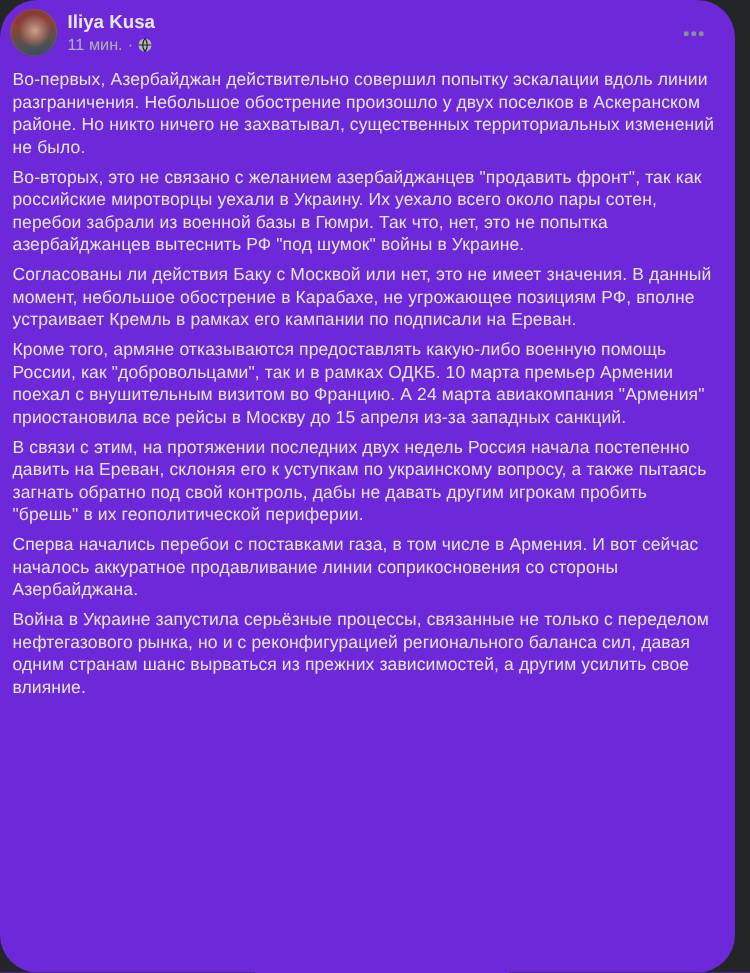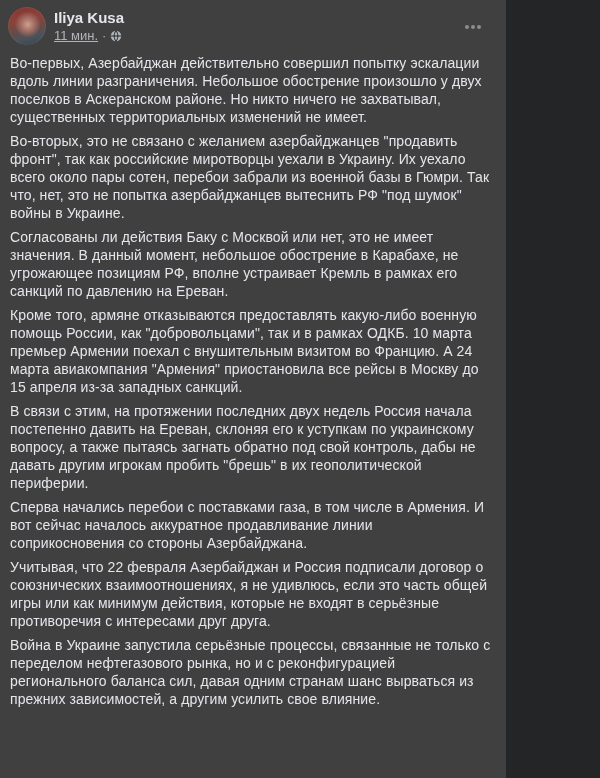--- a/index.html
+++ b/index.html
@@ -8,25 +8,26 @@
   }
   body {
     width: 600px;
     height: 778px;
     background: #242526;
     font-family: "Liberation Sans", "DejaVu Sans", sans-serif;
     color: #e4e6eb;
     overflow: hidden;
   }
   .post {
-    width: 506px;
+    width: 588px;
     height: 778px;
-    background: #404040;
+    background: #6d28d9;
     box-sizing: border-box;
     padding: 7px 15px 10px 8px;
+    border-radius: 30px;
   }
   
   .header {
     display: flex;
     align-items: flex-start;
     position: relative;
     margin-bottom: 9px;
   }
   .avatar {
     width: 38px;
@@ -51,21 +52,21 @@
     cursor: pointer;
   }
   .subline {
     display: flex;
     align-items: center;
     gap: 4px;
     font-size: 13px;
     line-height: 17px;
     color: #b0b3b8;
   }
-  .subline .timestamp { cursor: pointer; text-decoration: underline; }
+  .subline .timestamp { cursor: pointer; }
   .globe {
     display: inline-flex;
     align-items: center;
     margin-top: 1px;
   }
   .menu-btn {
     position: absolute;
     right: 2px;
     top: 8px;
     width: 32px;
@@ -128,24 +129,23 @@
     <button class="menu-btn" aria-label="options">
       <span style="display:flex;gap:2px">
         <i></i>
           <i></i>
           <i></i>
       </span>
     </button>
   </div>
 
   <div class="body">
-    <p>Во-первых, Азербайджан действительно совершил попытку эскалации вдоль линии разграничения. Небольшое обострение произошло у двух поселков в Аскеранском районе. Но никто ничего не захватывал, существенных территориальных изменений не имеет.</p>
+    <p>Во-первых, Азербайджан действительно совершил попытку эскалации вдоль линии разграничения. Небольшое обострение произошло у двух поселков в Аскеранском районе. Но никто ничего не захватывал, существенных территориальных изменений не было.</p>
     <p>Во-вторых, это не связано с желанием азербайджанцев "продавить фронт", так как российские миротворцы уехали в Украину. Их уехало всего около пары сотен, перебои забрали из военной базы в Гюмри. Так что, нет, это не попытка азербайджанцев вытеснить РФ "под шумок" войны в Украине.</p>
-    <p>Согласованы ли действия Баку с Москвой или нет, это не имеет значения. В данный момент, небольшое обострение в Карабахе, не угрожающее позициям РФ, вполне устраивает Кремль в рамках его санкций по давлению на Ереван.</p>
+    <p>Согласованы ли действия Баку с Москвой или нет, это не имеет значения. В данный момент, небольшое обострение в Карабахе, не угрожающее позициям РФ, вполне устраивает Кремль в рамках его кампании по подписали на Ереван.</p>
     <p>Кроме того, армяне отказываются предоставлять какую-либо военную помощь России, как "добровольцами", так и в рамках ОДКБ. 10 марта премьер Армении поехал с внушительным визитом во Францию. А 24 марта авиакомпания "Армения" приостановила все рейсы в Москву до 15 апреля из-за западных санкций.</p>
     <p>В связи с этим, на протяжении последних двух недель Россия начала постепенно давить на Ереван, склоняя его к уступкам по украинскому вопросу, а также пытаясь загнать обратно под свой контроль, дабы не давать другим игрокам пробить "брешь" в их геополитической периферии.</p>
     <p>Сперва начались перебои с поставками газа, в том числе в Армения. И вот сейчас началось аккуратное продавливание линии соприкосновения со стороны Азербайджана.</p>
-    <p>Учитывая, что 22 февраля Азербайджан и Россия подписали договор о союзнических взаимоотношениях, я не удивлюсь, если это часть общей игры или как минимум действия, которые не входят в серьёзные противоречия с интересами друг друга.</p>
     <p>Война в Украине запустила серьёзные процессы, связанные не только с переделом нефтегазового рынка, но и с реконфигурацией регионального баланса сил, давая одним странам шанс вырваться из прежних зависимостей, а другим усилить свое влияние.</p>
 
   </div>
 
 </div>
 
 </body></html>

